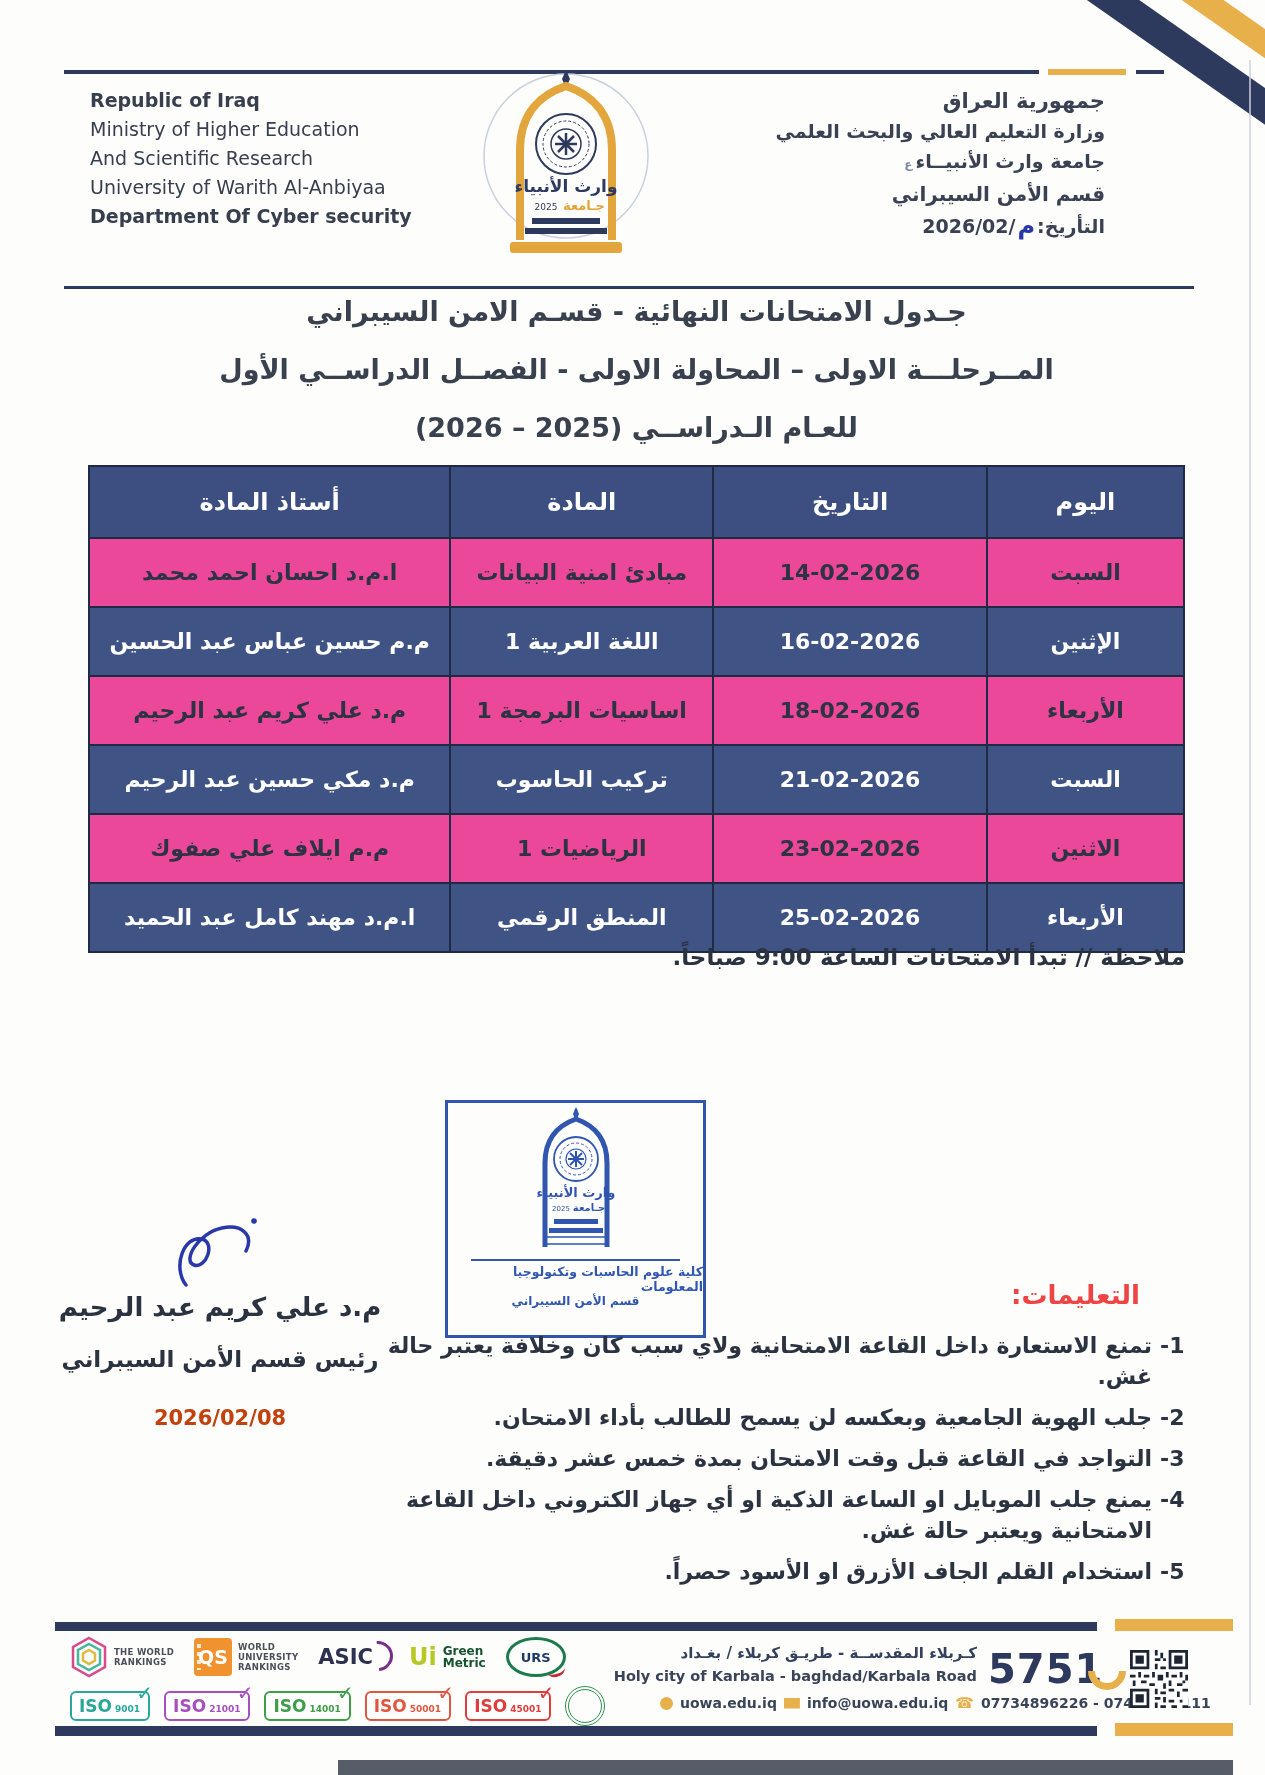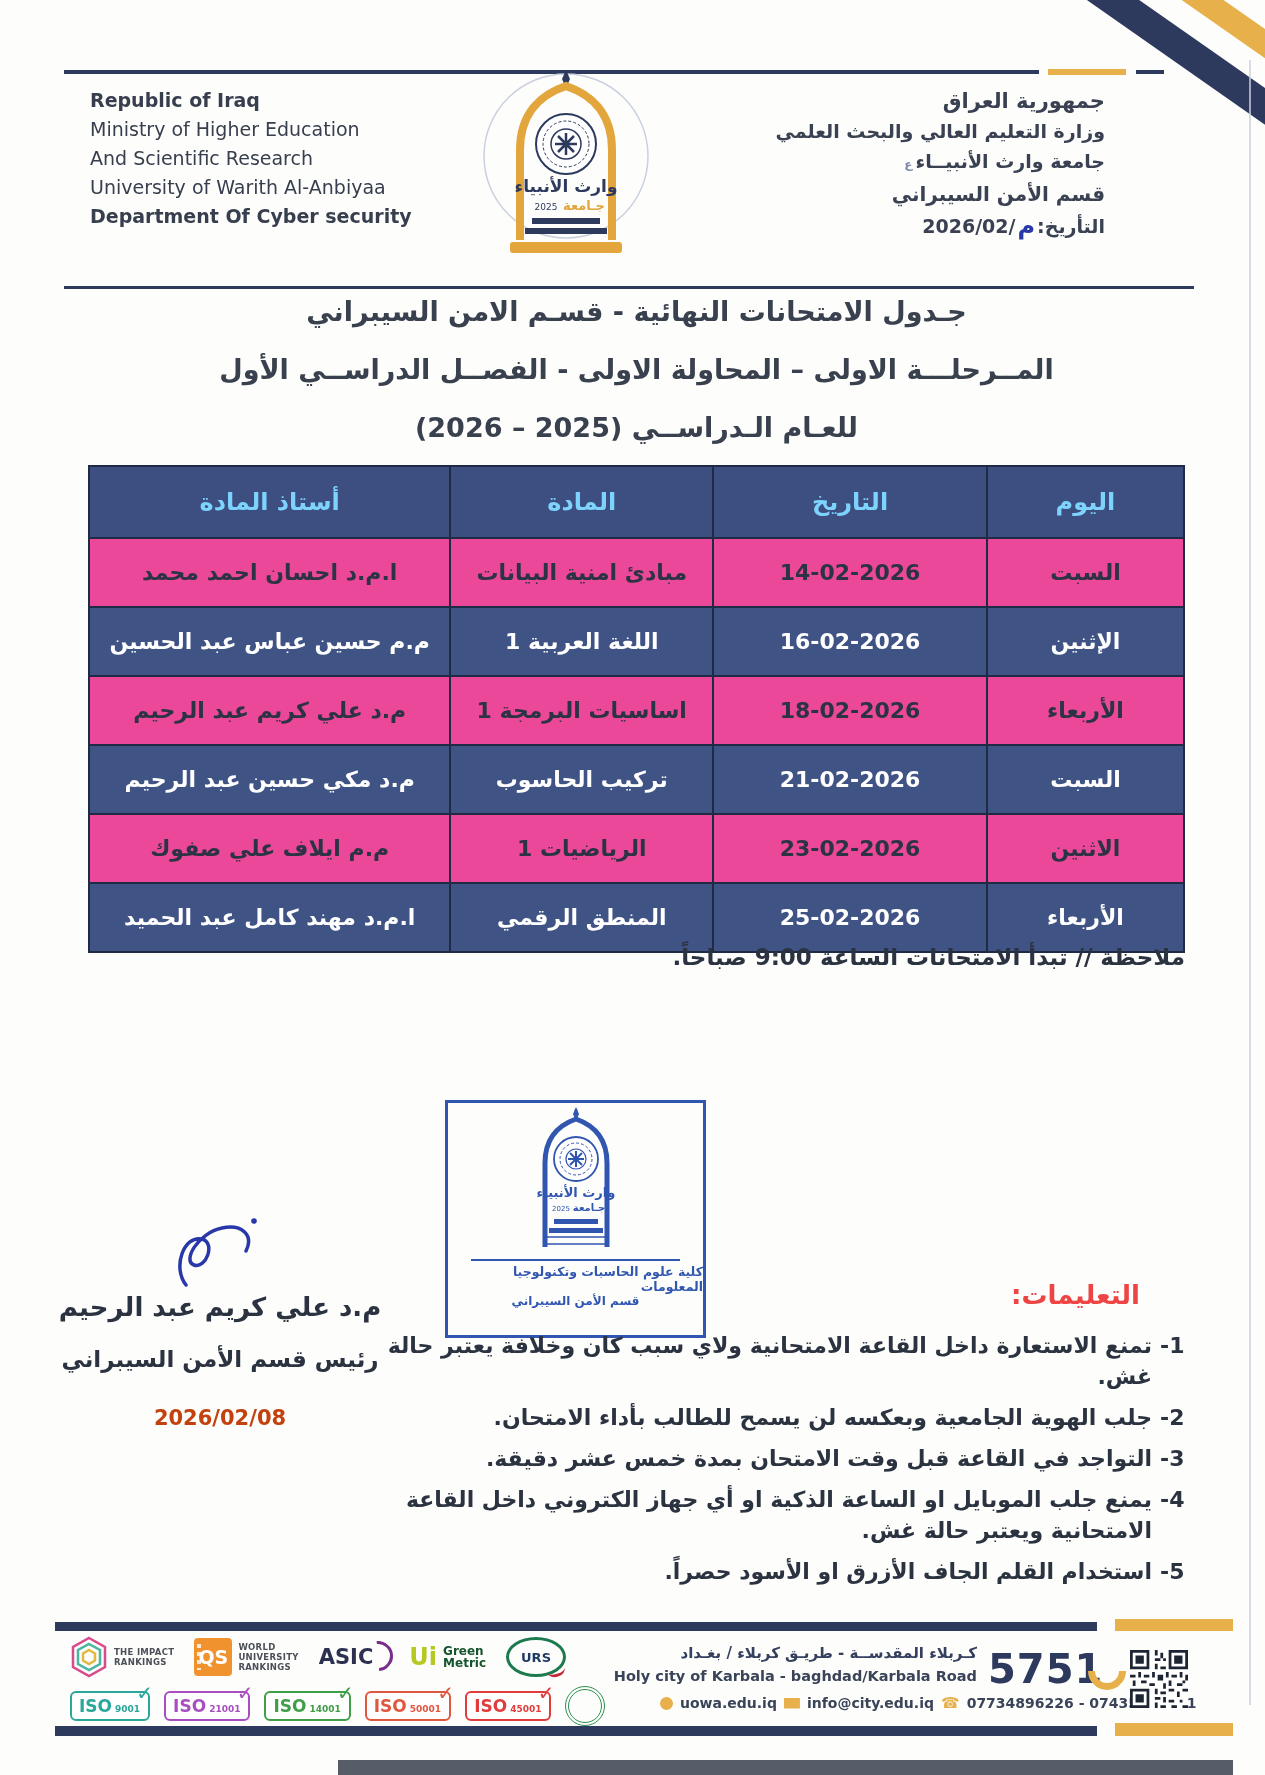--- a/index.html
+++ b/index.html
@@ -39,21 +39,21 @@
 
   
   .titles{position:absolute; left:88px; top:296px; width:1097px; text-align:center; direction:rtl; color:#39404e;}
   .titles .t{font-size:27px; font-weight:bold; margin-bottom:27px;}
 
   
   table.exam{position:absolute; left:88px; top:465px; width:1097px; border-collapse:collapse; direction:rtl; table-layout:fixed;}
   table.exam col.c-day{width:18%;} table.exam col.c-date{width:25%;}
   table.exam col.c-sub{width:24%;} table.exam col.c-prof{width:33%;}
   table.exam th, table.exam td{border:2px solid #1f2a45; text-align:center; vertical-align:middle; padding:0 6px;}
-  table.exam th{background:#3c4f80; color:#7dd3fc; font-size:24px; font-weight:bold; height:70px;}
+  table.exam th{background:#3c4f80; color:#ffffff; font-size:24px; font-weight:bold; height:70px;}
   table.exam td{height:67px; font-size:22px; font-weight:bold; color:#2c3344; background:#ec4899;}
   table.exam tr.navy td{background:#405385; color:#fff;}
 
   
   .note{position:absolute; right:80px; top:944px; direction:rtl; font-size:23px; font-weight:bold; color:#2b3240;}
 
   
   .stamp{position:absolute; left:445px; top:1100px; width:255px; height:232px; border:3px solid #3056b0;
          display:flex; flex-direction:column; align-items:center; color:#3056b0; background:rgba(255,255,255,0);}
   .stamp .emb{margin-top:4px;}
@@ -301,21 +301,21 @@
   <div class="dec bottom-band"></div>
 
   <div class="rank-row">
     <div class="lg">
       <svg width="38" height="42" viewBox="0 0 38 42">
         <polygon points="19,2 35,11 35,31 19,40 3,31 3,11" fill="none" stroke="#d84a8b" stroke-width="2.5"></polygon>
         <polygon points="19,8 30,14 30,28 19,34 8,28 8,14" fill="none" stroke="#4ab5a1" stroke-width="2.5"></polygon>
         <polygon points="19,14 25,17.5 25,24.5 19,28 13,24.5 13,17.5" fill="none" stroke="#e2b93f" stroke-width="2.5"></polygon>
       </svg>
       <div class="lg-txt">
-          <div>THE IMPACT</div>
+          <div>THE WORLD</div>
           <div>RANKINGS</div>
         </div>
     </div>
     <div class="lg">
       <div class="qs-box">
           <i></i>
           <span>QS</span>
         </div>
       <div class="lg-txt">
         <div>WORLD</div>
@@ -367,21 +367,21 @@
     </div>
     <div class="wreath"></div>
   </div>
 
   <div class="addr-ar">كـربلاء المقدســة - طريـق كربلاء / بغـداد</div>
   <div class="addr-en">Holy city of Karbala - baghdad/Karbala Road</div>
   <div class="contact">
     <span class="g-dot"></span>
     <span>uowa.edu.iq</span>
     <span class="g-env"></span>
-    <span>info@city.edu.iq</span>
+    <span>info@uowa.edu.iq</span>
     <span class="g-ph">☎</span>
     <span>07734896226 - 07435511111</span>
   </div>
   <div class="hotline">5751</div>
   <div class="ph-big"></div>
 
   <svg class="qr" width="58" height="62" viewBox="0 0 21 21">
     <rect x="0" y="0" width="21" height="21" fill="#ffffff"></rect>
     <g fill="#1d2533">
       <path d="M0,0h7v7h-7z M1,1v5h5v-5z M2,2h3v3h-3z" fill-rule="evenodd"></path>

